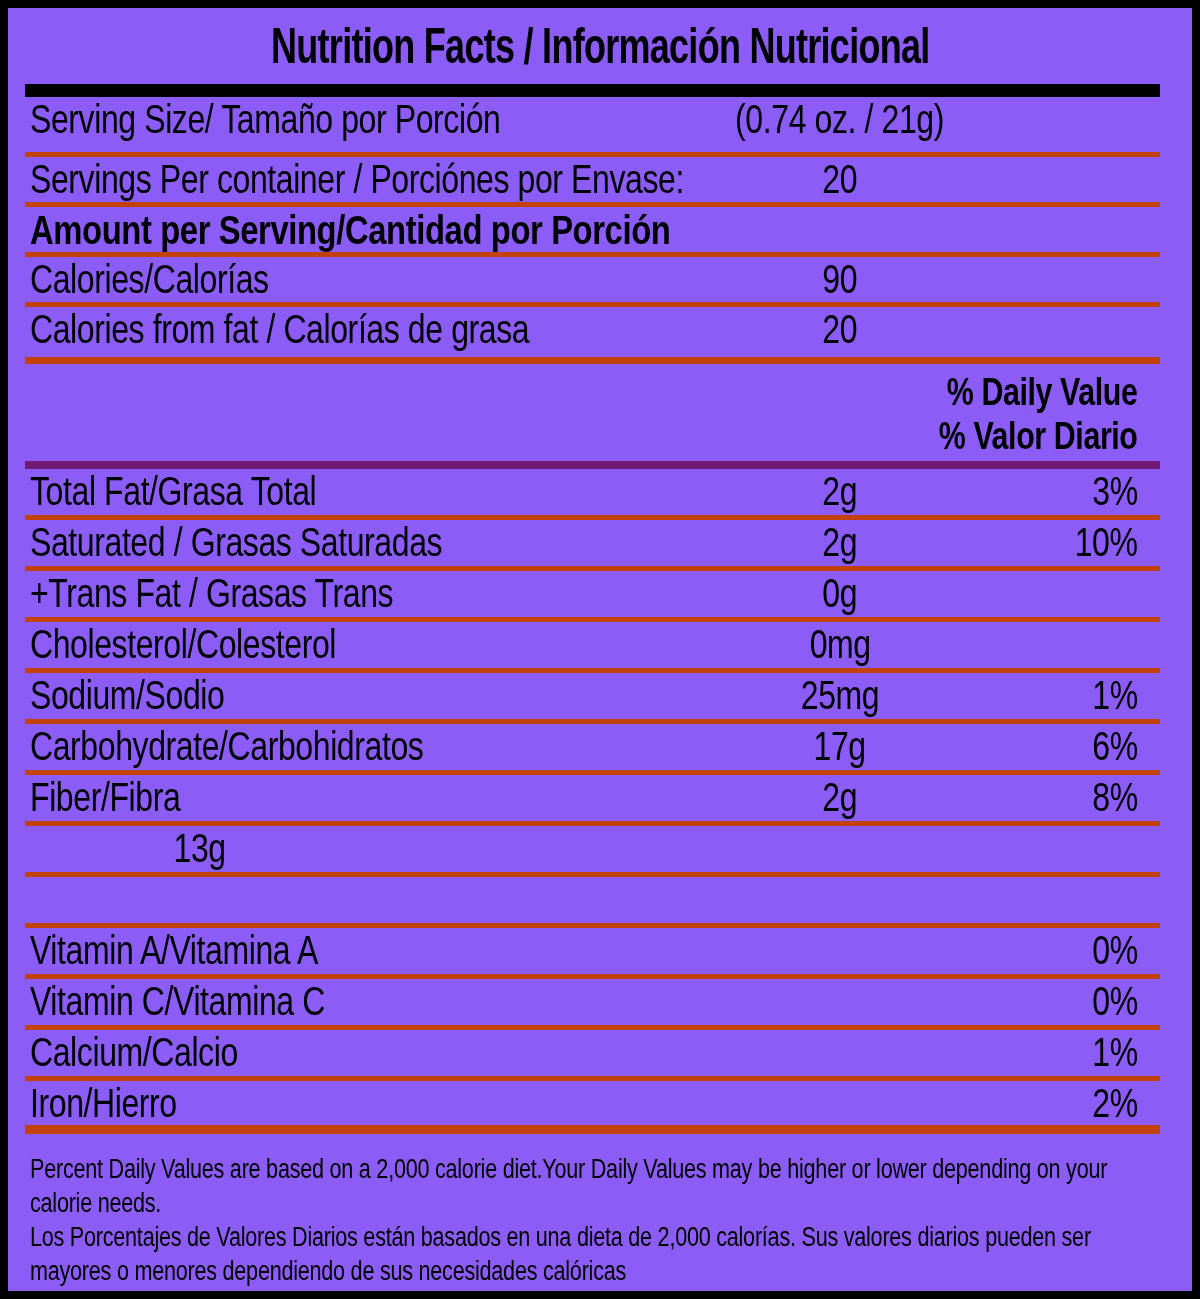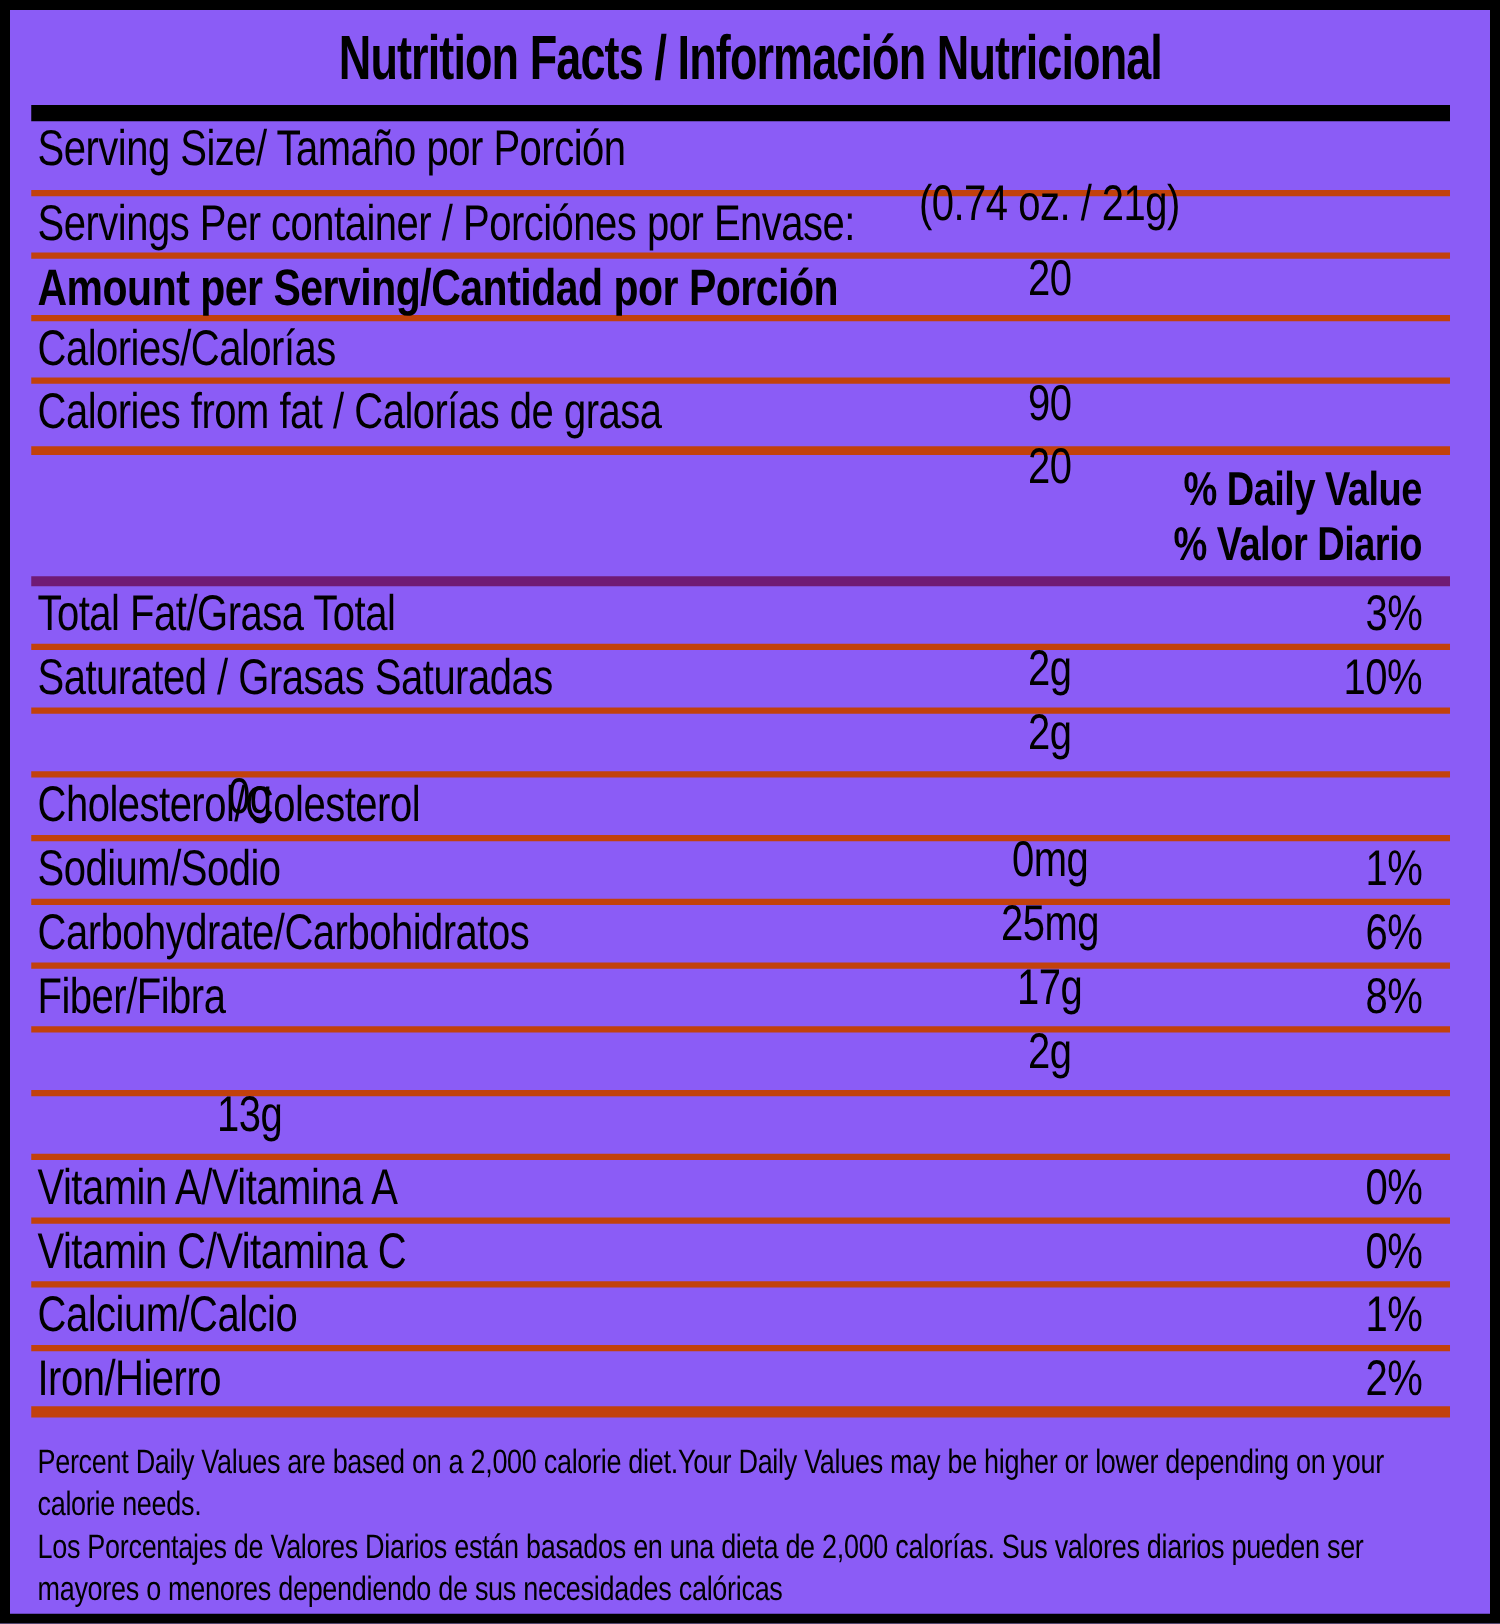--- a/index.html
+++ b/index.html
@@ -49,21 +49,21 @@
     border-bottom: 5px solid #c2410c;
   }
   .row-serving   { height: 60px; }
   .row-servings  { height: 50px; }
   .row-header    { height: 50px; }
   .row-cal       { height: 50px; }
   .row-cff       { height: 57px; border-bottom-width: 7px; }
   .row-last      { height: 53px; border-bottom-width: 9px; }
 
   .lbl { width: 640px; padding-left: 5px; white-space: nowrap; overflow: visible; }
-  .amt { width: 350px; text-align: center; white-space: nowrap; margin-top: 44px; }
+  .amt { width: 350px; text-align: center; white-space: nowrap; }
   .pct { flex: 1; text-align: right; padding-right: 22px; white-space: nowrap; }
 
   .tx {
     display: inline-block;
     font-size: 40px;
     letter-spacing: -0.5px;
     white-space: nowrap;
     transform: scaleX(0.8);
   }
   .lbl .tx { transform-origin: left center; }
@@ -148,20 +148,21 @@
       <span class="pct"><span class="tx">3%</span></span>
     </div>
 
     <div class="row">
       <span class="lbl"><span class="tx">Saturated / Grasas Saturadas</span></span>
       <span class="amt"><span class="tx">2g</span></span>
       <span class="pct"><span class="tx">10%</span></span>
     </div>
 
     <div class="row">
+      <span class="lbl"><span class="tx">+Trans Fat / Grasas Trans</span></span>
       <span class="amt"><span class="tx">0g</span></span>
       <span class="pct"><span class="tx"></span></span>
     </div>
 
     <div class="row">
       <span class="lbl"><span class="tx">Cholesterol/Colesterol</span></span>
       <span class="amt"><span class="tx">0mg</span></span>
       <span class="pct"><span class="tx"></span></span>
     </div>
 

